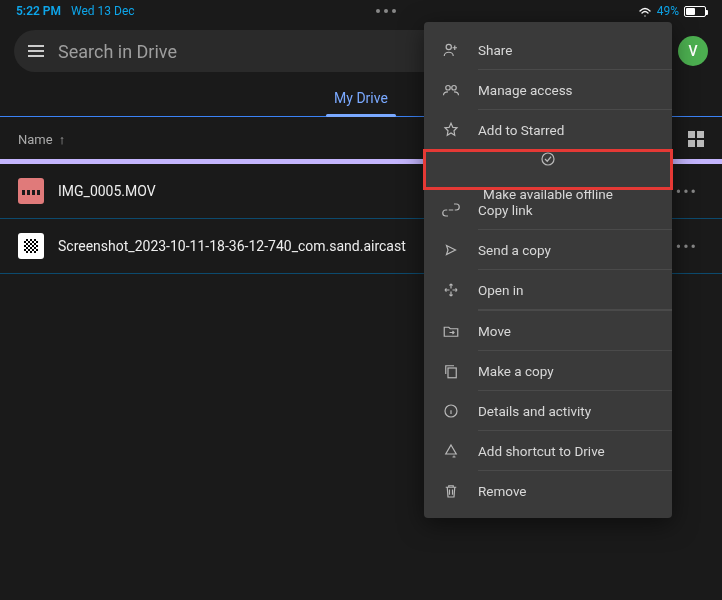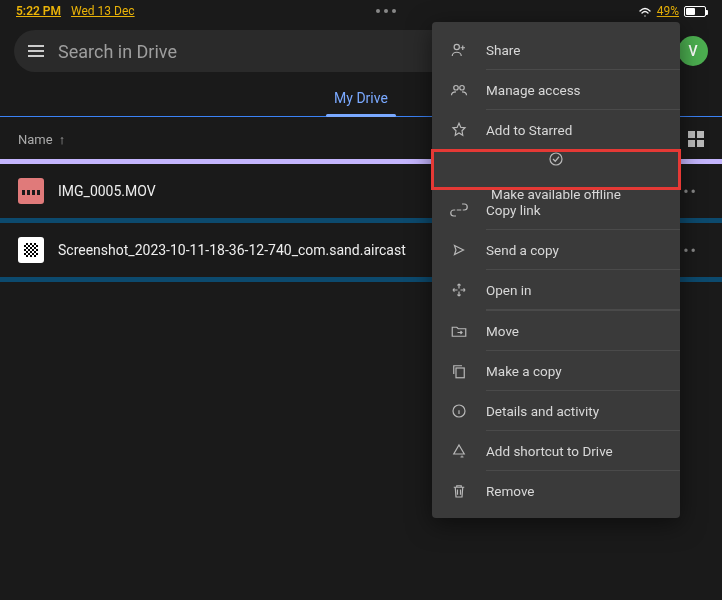--- a/index.html
+++ b/index.html
@@ -13,22 +13,21 @@
     position: relative;
   }
   
   .status-bar {
     height: 22px;
     display: flex;
     align-items: center;
     justify-content: space-between;
     padding: 0 16px;
     font-size: 12px;
-    color: #eab308;
-    text-decoration: underline;
+    color: #0ea5e9;
   }
   .status-left { display: flex; gap: 10px; }
   .status-left .time { font-weight: 600; }
   .status-center { display:flex; gap:4px; }
   .status-center .dot { width:4px;height:4px;border-radius:50%;background:#888;}
   .status-right { display: flex; align-items: center; gap: 5px; font-size:12px;}
   .battery-icon { display:inline-block; width:22px; height:11px; border:1px solid #fff; border-radius:2px; position:relative;}
   .battery-icon::after { content:""; position:absolute; right:-3px; top:3px; width:2px; height:5px; background:#fff; border-radius:0 1px 1px 0;}
   .battery-fill { position:absolute; left:1px; top:1px; bottom:1px; width:45%; background:#fff; border-radius:1px;}
   
@@ -63,36 +62,36 @@
   .col-header {
     display:flex; align-items:center; justify-content:space-between;
     padding: 14px 18px 12px; border-bottom:5px solid #c4b5fd; font-size:13px; color:#aaa;
   }
   .col-header .left { display:flex; align-items:center; gap:6px;}
   .grid-icon { display:grid; grid-template-columns:repeat(2,7px); grid-template-rows:repeat(2,7px); gap:2px;}
   .grid-icon span{background:#bbb;}
   
   .file-list { }
   .file-row {
-    display:flex; align-items:center; padding: 14px 18px; gap:14px; border-bottom:5px solid #0c4a6e;
+    display:flex; align-items:center; padding: 14px 18px; gap:14px; border-bottom:1px solid #0c4a6e;
     position:relative;
   }
   .file-row .thumb { width:26px;height:26px; display:flex;align-items:center;justify-content:center; border-radius:3px;}
   .thumb.video { background:#e07a7a; }
   .thumb.image { background:#fff; }
   .thumb.video .clap{display:flex;gap:2px;padding-top:2px;}
   .thumb.video .clap span{width:3px;height:5px;background:#1a1a1a;}
   .thumb.image .qr{width:14px;height:14px;background:
     repeating-conic-gradient(#000 0 25%, #fff 0 50%) 0 0/4px 4px;}
   .file-name{ font-size:14px; color:#eee; white-space:nowrap; overflow:hidden; text-overflow:ellipsis; flex:1;}
   .row-more{ color:#888; font-size:16px; letter-spacing:2px; padding:4px 6px; position:absolute; right:18px;}
   
   .context-menu {
     position:absolute;
-    top: 22px; right: 42px;
+    top: 22px; right: 50px;
     width: 248px;
     background:#3a3a3a;
     border-radius:4px;
     box-shadow: 0 6px 24px rgba(0,0,0,.5);
     padding: 8px 0;
     z-index:50;
   }
   .menu-item {
     display:flex; align-items:center; gap:18px;
     height:39px; padding: 0 18px;

